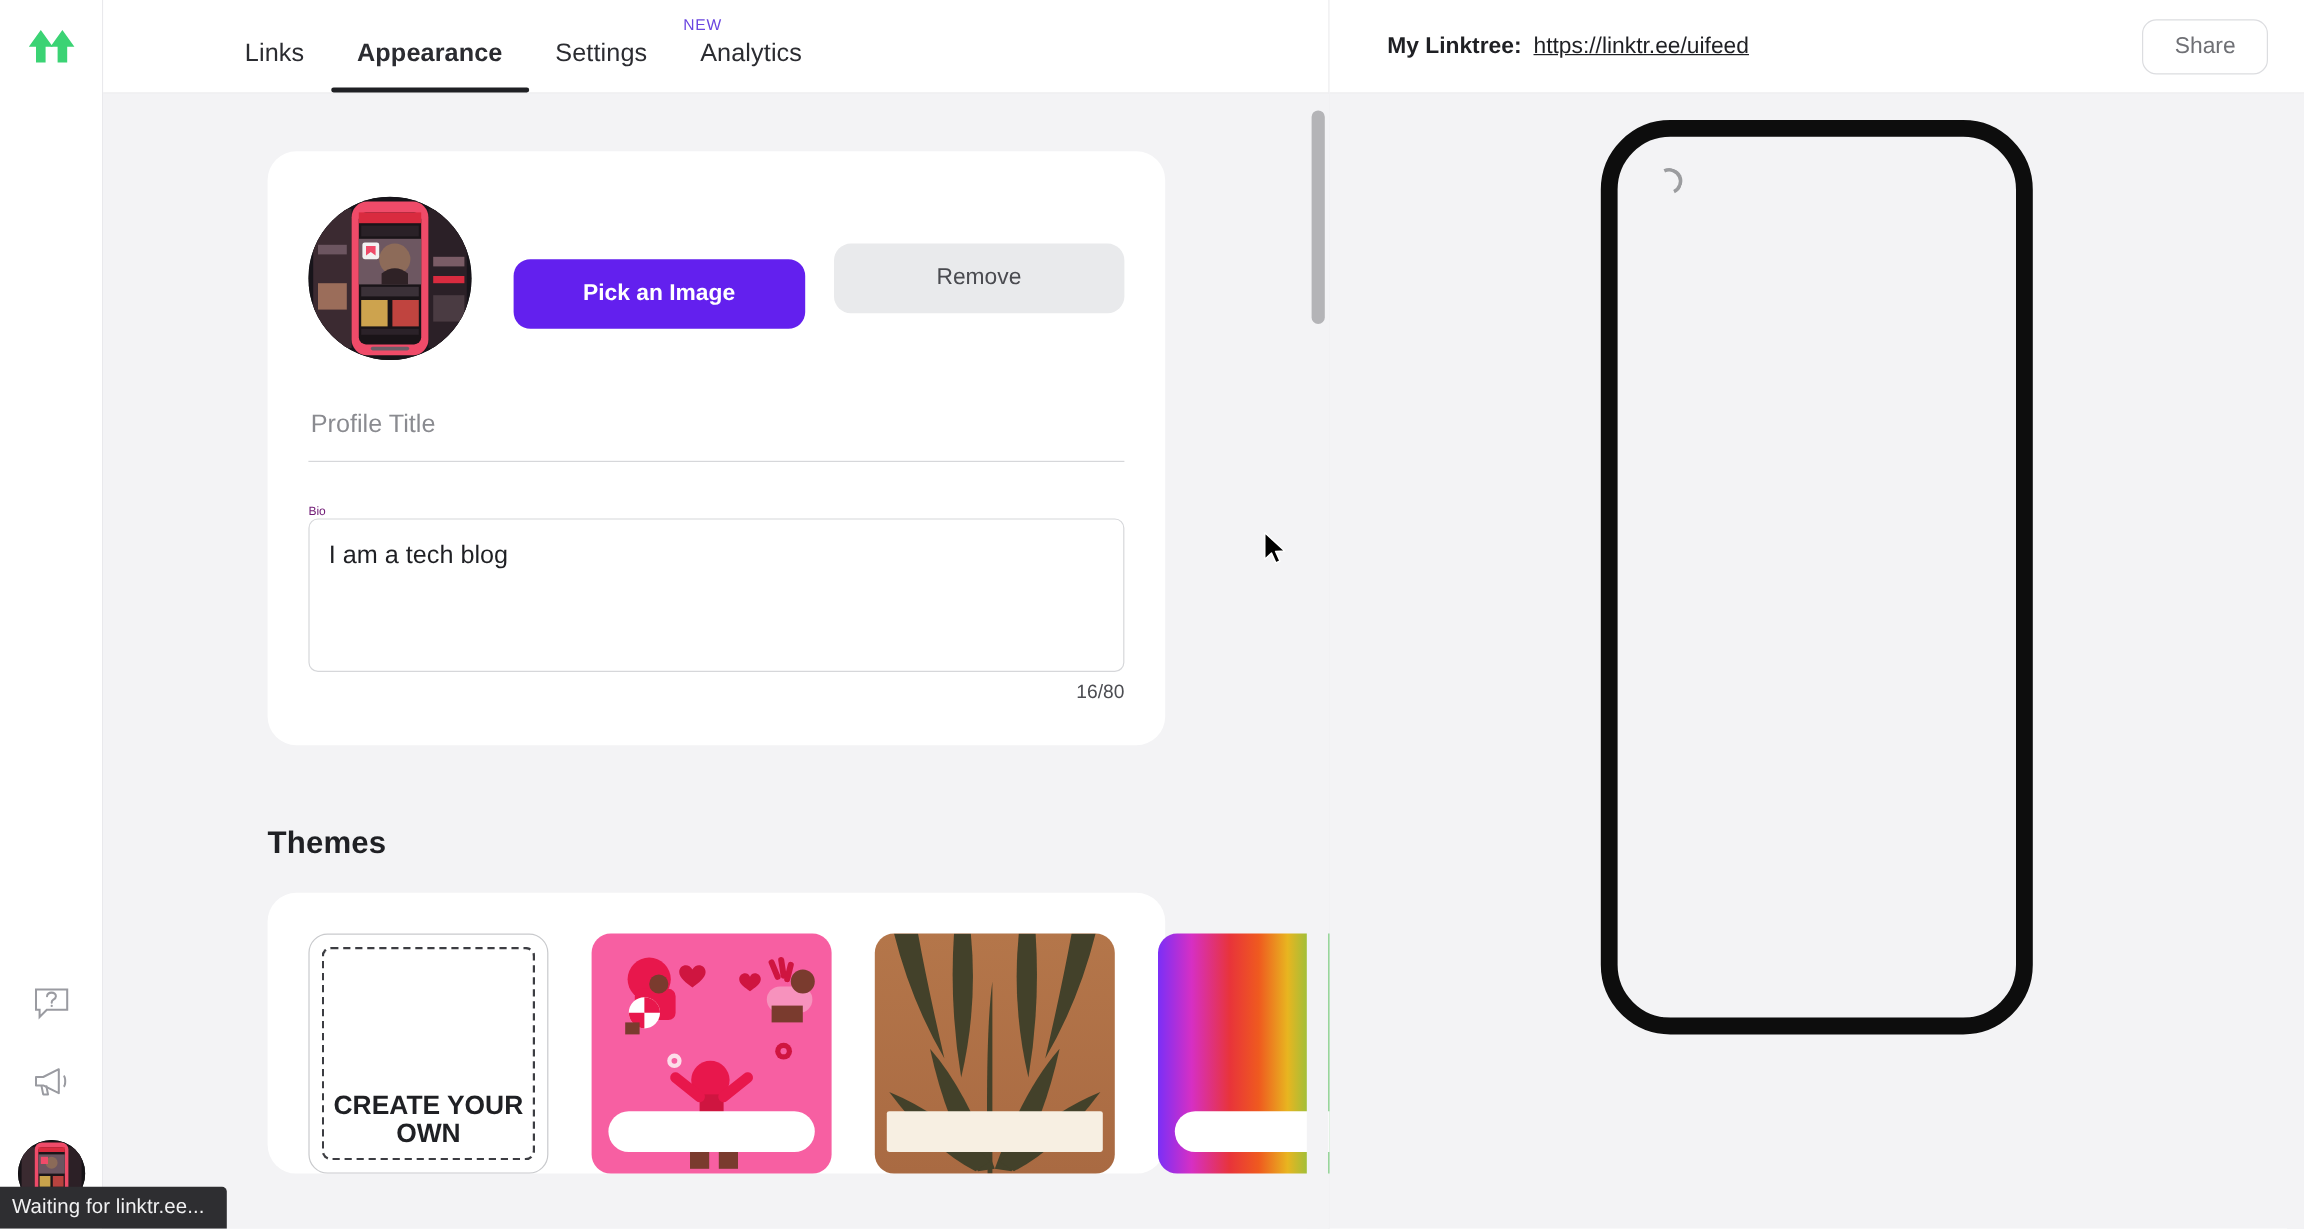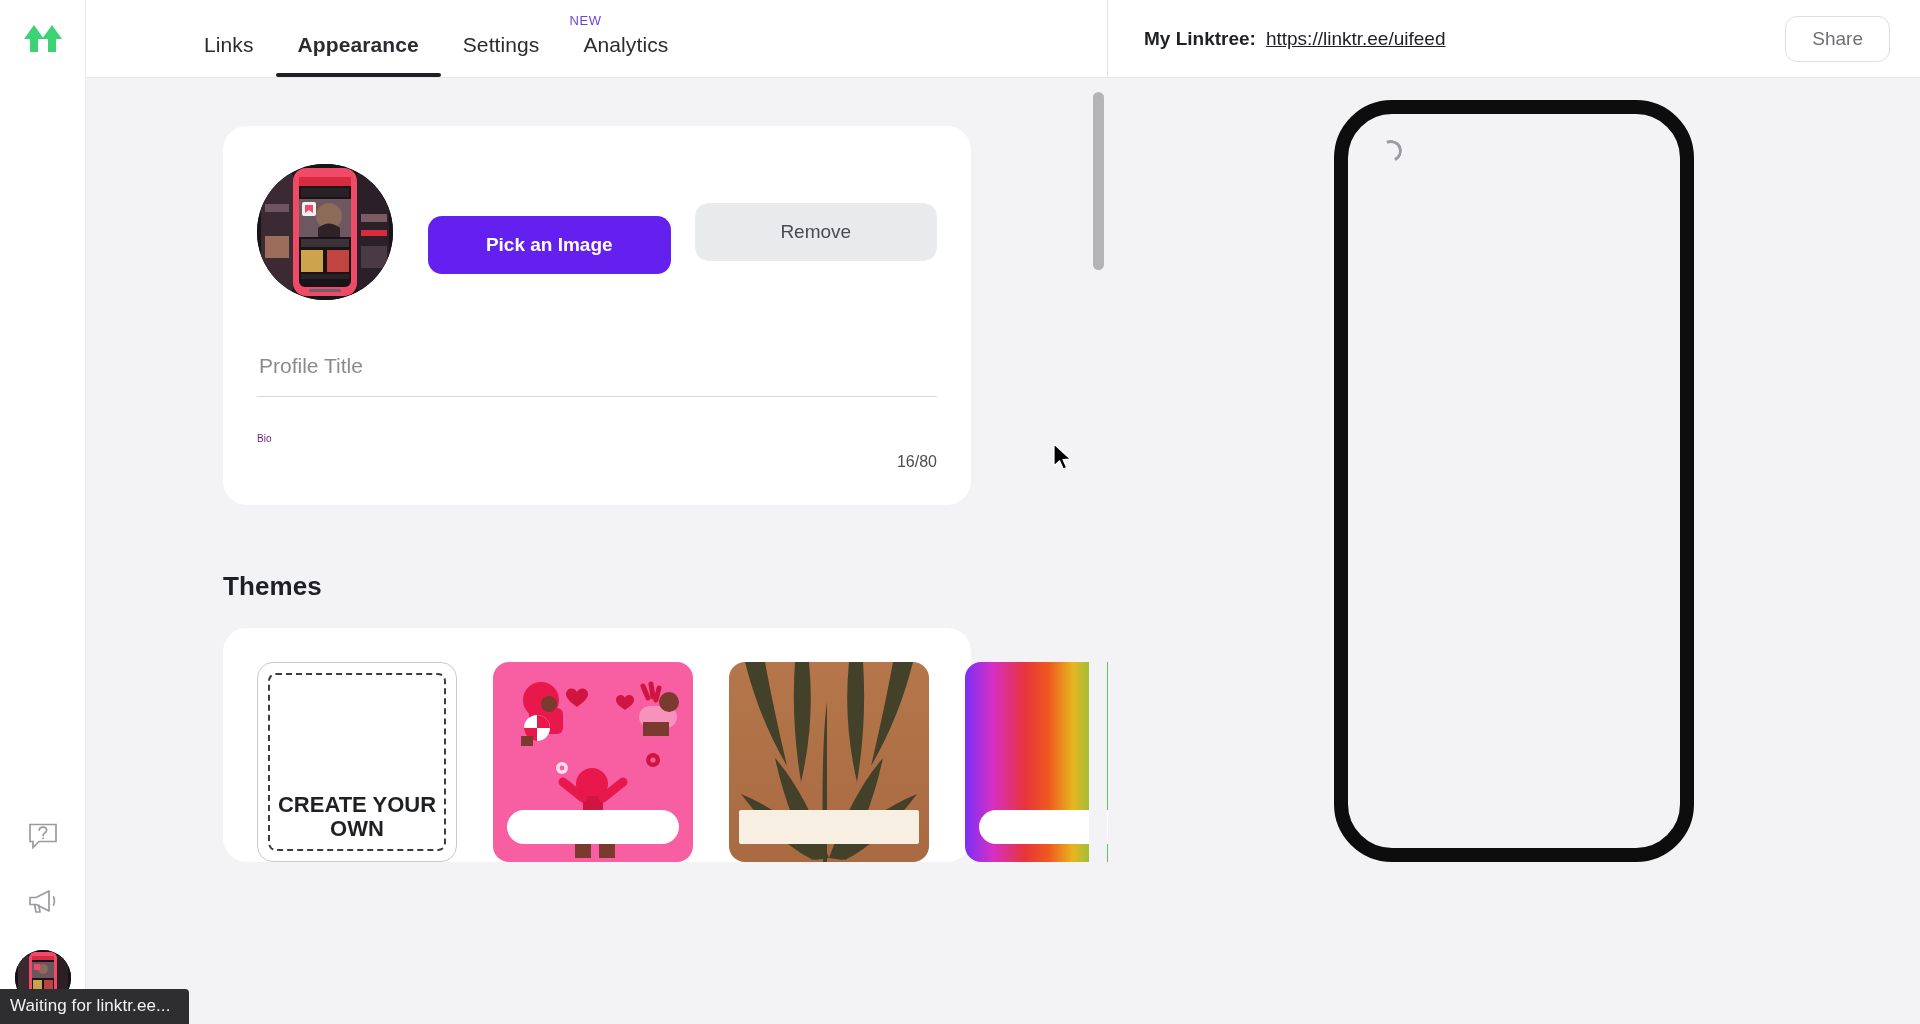--- a/index.html
+++ b/index.html
@@ -108,21 +108,21 @@
     background: #6320ee; color: #fff;
     width: 332px; margin-left: 35px; margin-top: 25px;
   }
   .btn-remove {
     background: #e9eaec; color: #4a4b50; font-weight: 400;
     width: 332px; margin-left: 24px;
   }
 
   
   .field-title {
-    margin-top: 48px;
+    margin-top: 36px;
     width: 100%;
     border: none; border-bottom: 1px solid #d6d7da;
     background: transparent;
     font-family: "Liberation Sans", sans-serif;
     font-size: 21px; color: #8a8b90;
     padding: 6px 2px 18px 2px;
     outline: none;
   }
   .field-title::placeholder { color: #8a8b90; }
 
@@ -198,21 +198,21 @@
   .preview {
     flex: 1 1 auto; height: 1024px; position: relative;
     background: #f3f3f5;
   }
   .preview-topbar {
     height: 78px; background: #ffffff;
     border-bottom: 1px solid #e9e9ec;
     display: flex; align-items: center;
     padding: 0 30px 0 36px; gap: 10px;
   }
-  .preview-url-label { font-size: 19px; font-weight: 700; color: #1f2024; }
+  .preview-url-label { font-size: 19px; font-weight: 700; color: #1f2024; margin-left: 12px; }
   .preview-url-link {
     font-size: 19px; color: #1f2024;
     text-decoration: underline; cursor: pointer;
   }
   .btn-share {
     margin-left: auto;
     border: 1px solid #dcdde0; background: #fff;
     border-radius: 12px; height: 46px; padding: 0 26px;
     font-family: "Liberation Sans", sans-serif;
     font-size: 19px; color: #6f7075; cursor: pointer;
@@ -351,20 +351,21 @@
               </svg>
             </div>
 
             <button class="btn btn-pick">Pick an Image</button>
             <button class="btn btn-remove">Remove</button>
           </div>
 
           <input class="field-title" type="text" placeholder="Profile Title" style="">
 
           <div class="bio-label">Bio</div>
+          <textarea class="bio-box" style="">I am a tech blog</textarea>
           <div class="counter">16/80</div>
         </div>
 
         <div class="section-title themes-title">Themes</div>
 
         <div class="card themes-card">
           <div class="theme-grid">
 
             <div class="theme-cell">
               <div class="theme-thumb theme-create">

